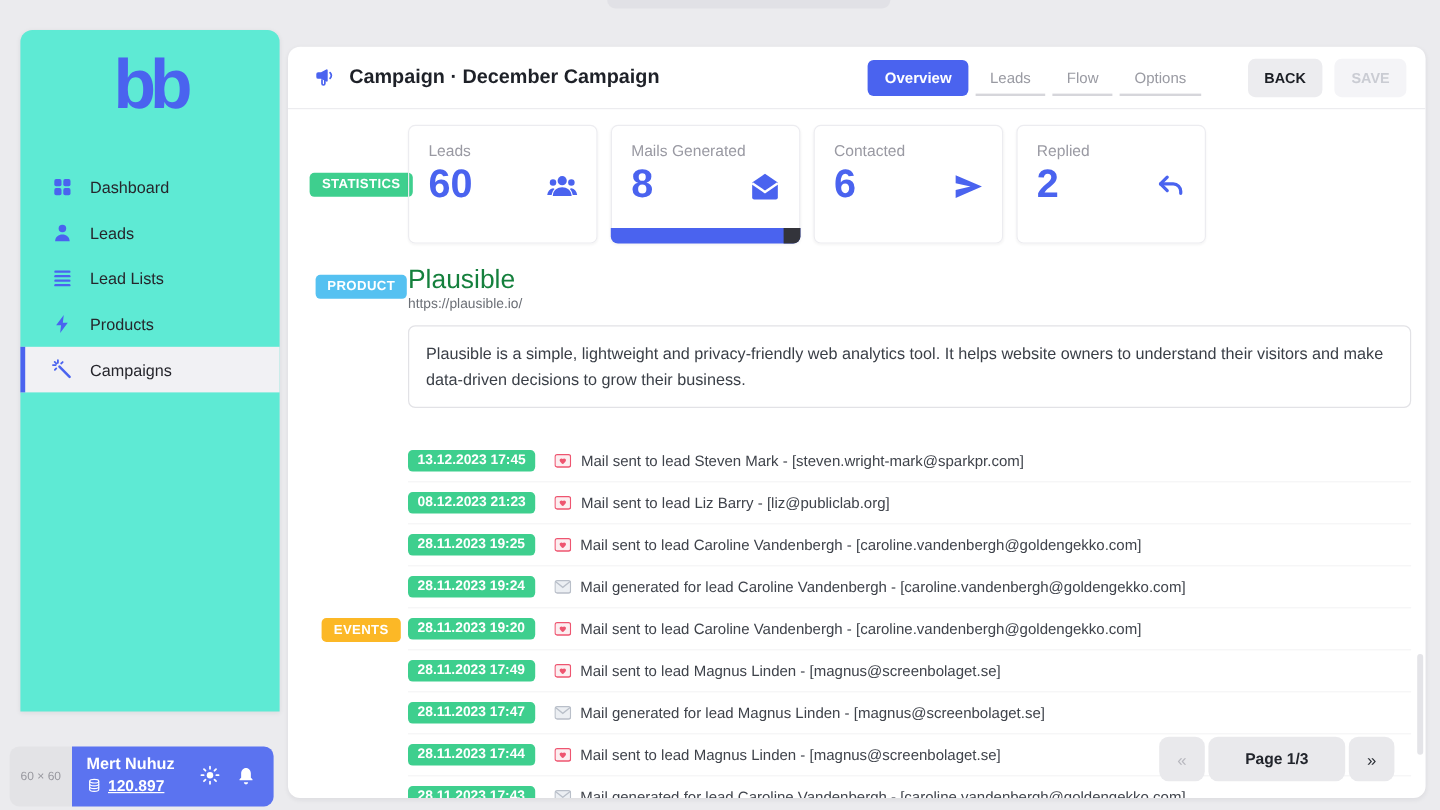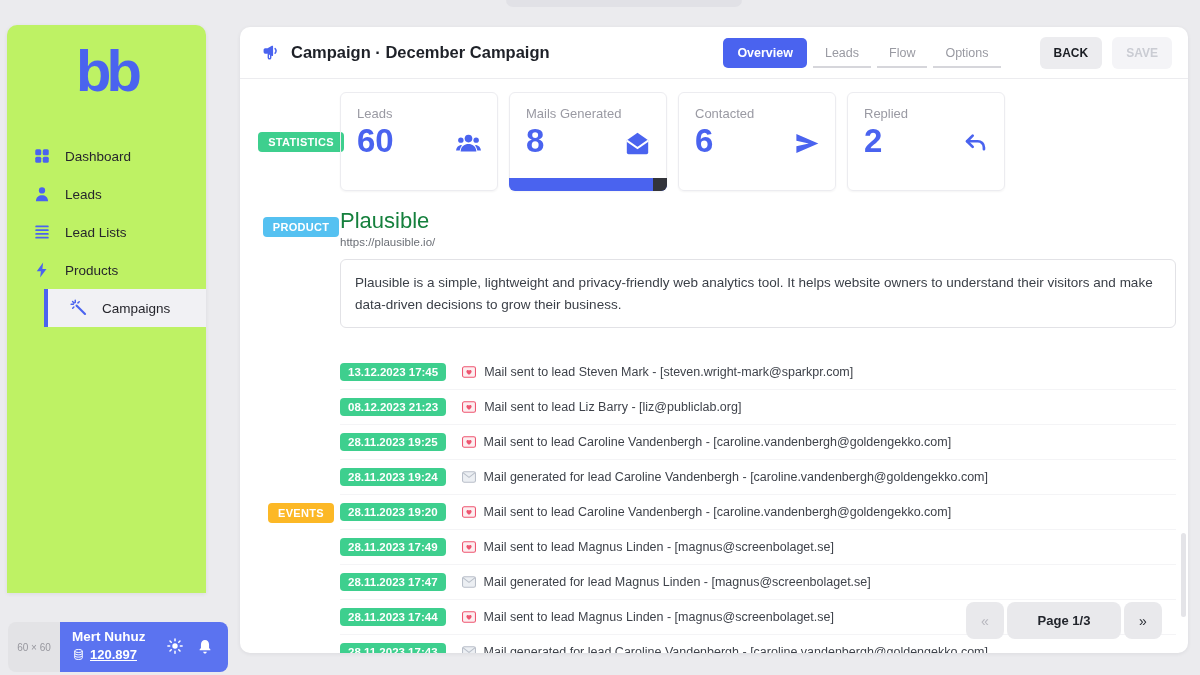--- a/index.html
+++ b/index.html
@@ -7,28 +7,28 @@
   body {
     background:#ebebee;
     font-family:"Liberation Sans","DejaVu Sans",sans-serif;
     position:relative;
     color:#26262c;
   }
   .notch { position:absolute; top:0; left:506px; width:236px; height:7px;
     background:#dfdfe3; border-radius:0 0 10px 10px; opacity:.8; }
 
   
-  .sidebar { position:absolute; left:7px; top:25px; width:199px; height:568px;
-    background:#bef264; border-radius:10px 10px 0 0; box-shadow:0 1px 4px rgba(30,30,40,.07); }
+  .sidebar { position:absolute; left:17px; top:25px; width:216px; height:568px;
+    background:#5eead4; border-radius:10px 10px 0 0; box-shadow:0 1px 4px rgba(30,30,40,.07); }
   .logo { text-align:center; margin-top:14px; font-size:58px; font-weight:800;
     letter-spacing:-5px; color:#4a63ef; line-height:1.1; height:84px; cursor:pointer; }
   .menu { margin-top:14px; }
   .menu-item { height:38px; display:flex; align-items:center; padding-left:26px;
     gap:14px; font-size:13.5px; color:#26262c; position:relative; cursor:pointer; }
-  .menu-item.active { background:#f1f1f4;margin-left:37px; }
+  .menu-item.active { background:#f1f1f4; }
   .menu-item.active::before { content:''; position:absolute; left:0; top:0; bottom:0;
     width:4px; background:#4a63ef; }
   .mi-icon { width:18px; height:18px; color:#4a63ef; flex:none; }
   .mi-icon svg { width:100%; height:100%; display:block; }
   .mi-chevron { margin-left:auto; margin-right:14px; width:15px; height:15px; color:#33353b; }
   .mi-chevron svg { width:100%; height:100%; display:block; }
 
   .user-area { position:absolute; left:8px; top:622px; width:220px; height:50px; display:flex; }
   .avatar-ph { width:52px; flex:none; background:#e3e3e6; border-radius:8px 0 0 8px;
     color:#97979e; font-size:10px; display:flex; align-items:center; justify-content:center; }
@@ -39,21 +39,21 @@
   .uc-icon { width:13px; height:13px; color:#fff; }
   .uc-icon svg { width:100%; height:100%; display:block; }
   .uc-val { font-size:13px; font-weight:700; text-decoration:underline; }
   .theme-icon, .bell-icon { position:absolute; top:15px; width:18px; height:18px;
     color:#fff; cursor:pointer; }
   .theme-icon { right:44px; }
   .bell-icon { right:14px; }
   .theme-icon svg, .bell-icon svg { width:100%; height:100%; display:block; }
 
   
-  .main { position:absolute; left:240px; top:27px; width:948px; height:626px;
+  .main { position:absolute; left:240px; top:39px; width:948px; height:626px;
     background:#fff; border-radius:10px; box-shadow:0 1px 4px rgba(30,30,40,.07);
     overflow:hidden; }
   .main-header { height:52px; border-bottom:1px solid #ececef; display:flex;
     align-items:center; padding:0 16px 0 22px; }
   .mh-title { display:flex; align-items:center; gap:10px; font-size:16.5px;
     font-weight:700; color:#1e2128; }
   .mh-icon { width:19px; height:19px; color:#4a63ef; }
   .mh-icon svg { width:100%; height:100%; display:block; }
   .tabs { margin-left:auto; display:flex; align-items:center; }
   .tab { font-size:12.5px; color:#999aa2; padding:8px 12px 6px; margin:0 3px;

